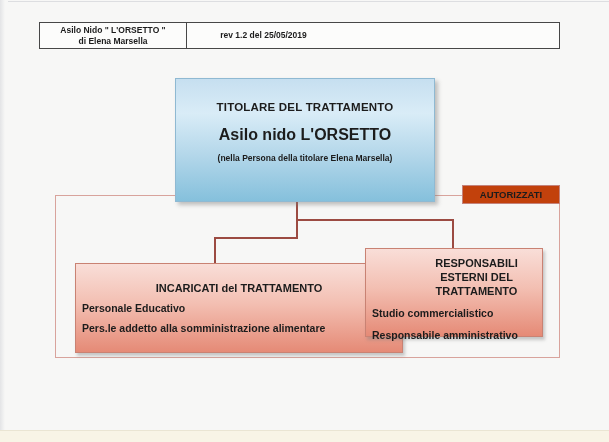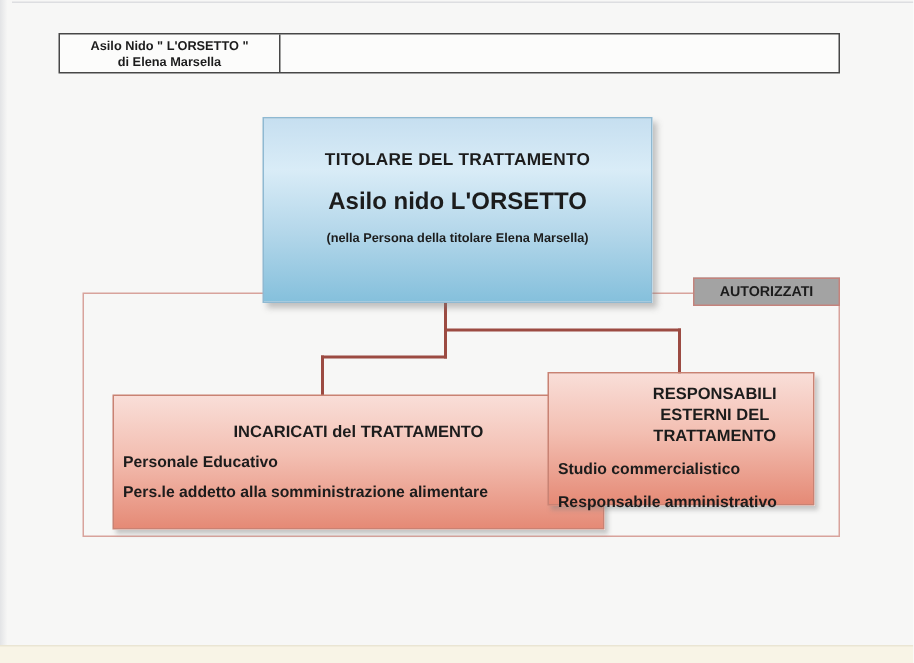--- a/index.html
+++ b/index.html
@@ -65,21 +65,21 @@
     display: flex; flex-direction: column; align-items: center;
     text-align: center; z-index: 3;
   }
   .titolare-role { margin-top: 22px; font-weight: bold; font-size: 11.5px; letter-spacing: .2px; }
   .titolare-name { margin-top: 13px; font-weight: bold; font-size: 16px; }
   .titolare-note { margin-top: 9px;  font-weight: bold; font-size: 8.5px; }
 
   
   .autorizzati-box {
     position: absolute; left: 462px; top: 185px; width: 98px; height: 19px;
-    background: #a3a3a3; border: 1px solid #c4837c; box-sizing: border-box;
+    background: #c2410c; border: 1px solid #c4837c; box-sizing: border-box;
     display: flex; align-items: center; justify-content: center;
     font-weight: bold; font-size: 9.5px; z-index: 3;
   }
 
   
   .red-box {
     position: absolute;
     background: linear-gradient(180deg, #f9ded8 0%, #f3bfb2 45%, #e58a76 100%);
     border: 1px solid #c98273; box-sizing: border-box;
     box-shadow: 2px 3px 3px rgba(125,125,125,.4);
@@ -107,20 +107,23 @@
 
   <div class="scan-top-line"></div>
   <div class="scan-left-strip"></div>
   <div class="scan-bottom-strip"></div>
 
   <div class="header">
     <div class="hcell hcell-1">
       <div>Asilo Nido " L'ORSETTO "</div>
       <div>di Elena Marsella</div>
     </div>
+    <div class="hcell hcell-3">
+      <span>rev 1.2 del 25/05/2019</span>
+    </div>
   </div>
 
   <div class="outer-frame"></div>
 
   <div class="line line-v-main"></div>
   <div class="line line-h-right"></div>
   <div class="line line-v-right"></div>
   <div class="line line-h-left"></div>
   <div class="line line-v-left"></div>
 

